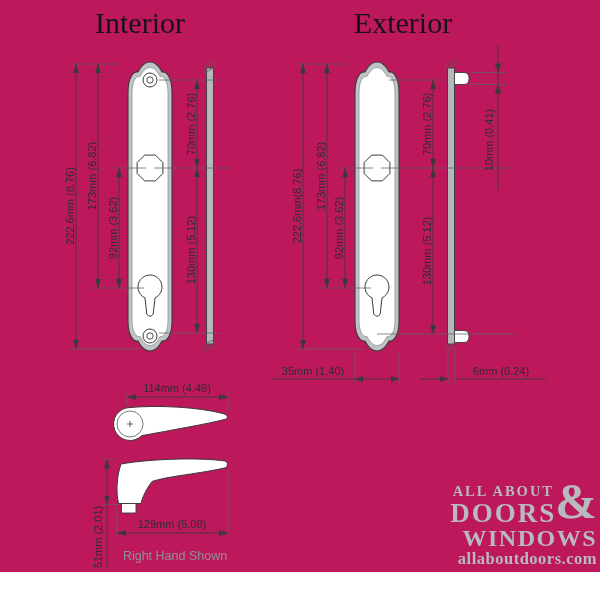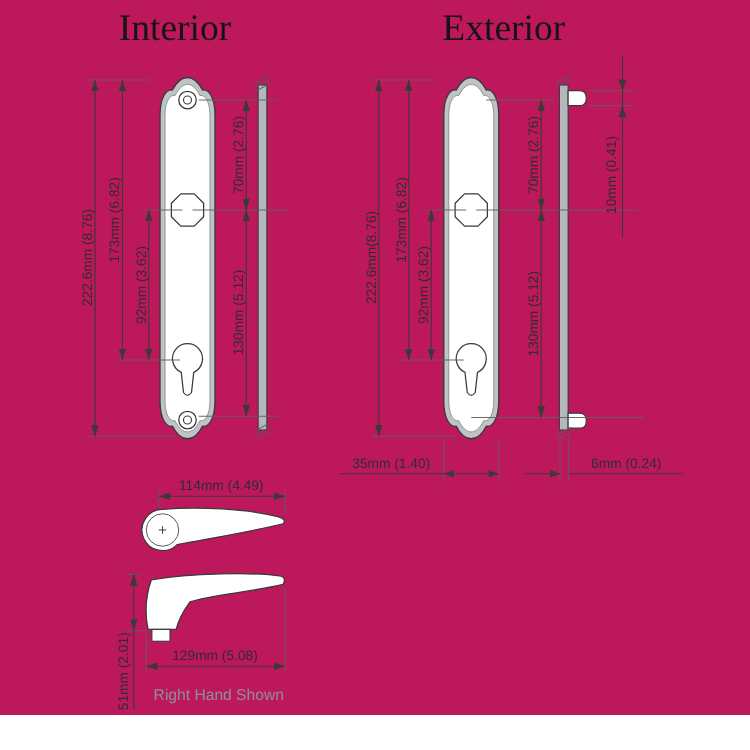--- a/index.html
+++ b/index.html
@@ -177,14 +177,25 @@
       </g>
       <line x1="107" y1="459.5" x2="107" y2="504.5" stroke="#3a3a3a" stroke-width="0.9" marker-start="url(#ar)" marker-end="url(#ar)"></line>
       <line x1="107" y1="504.5" x2="107" y2="568" stroke="#3a3a3a" stroke-width="0.9"></line>
       <line x1="117" y1="533" x2="228" y2="533" stroke="#3a3a3a" stroke-width="0.9" marker-start="url(#ar)" marker-end="url(#ar)"></line>
       <text x="172" y="528" text-anchor="middle">129mm (5.08)</text>
       <text x="102" y="537" text-anchor="middle" transform="rotate(-90 102 537)">51mm (2.01)</text>
       <text class="cap" x="175" y="560" text-anchor="middle">Right Hand Shown</text>
     </g>
   </svg>
 
+  <div class="logo">
+    <div class="logo-top">
+      <div class="logo-col">
+        <div class="logo-l1">ALL ABOUT</div>
+        <div class="logo-l2">DOORS</div>
+      </div>
+      <div class="logo-amp">&amp;</div>
+    </div>
+    <div class="logo-l3">WINDOWS</div>
+    <div class="logo-url">allaboutdoors.com</div>
+  </div>
 
 </div>
 
 </body></html>

